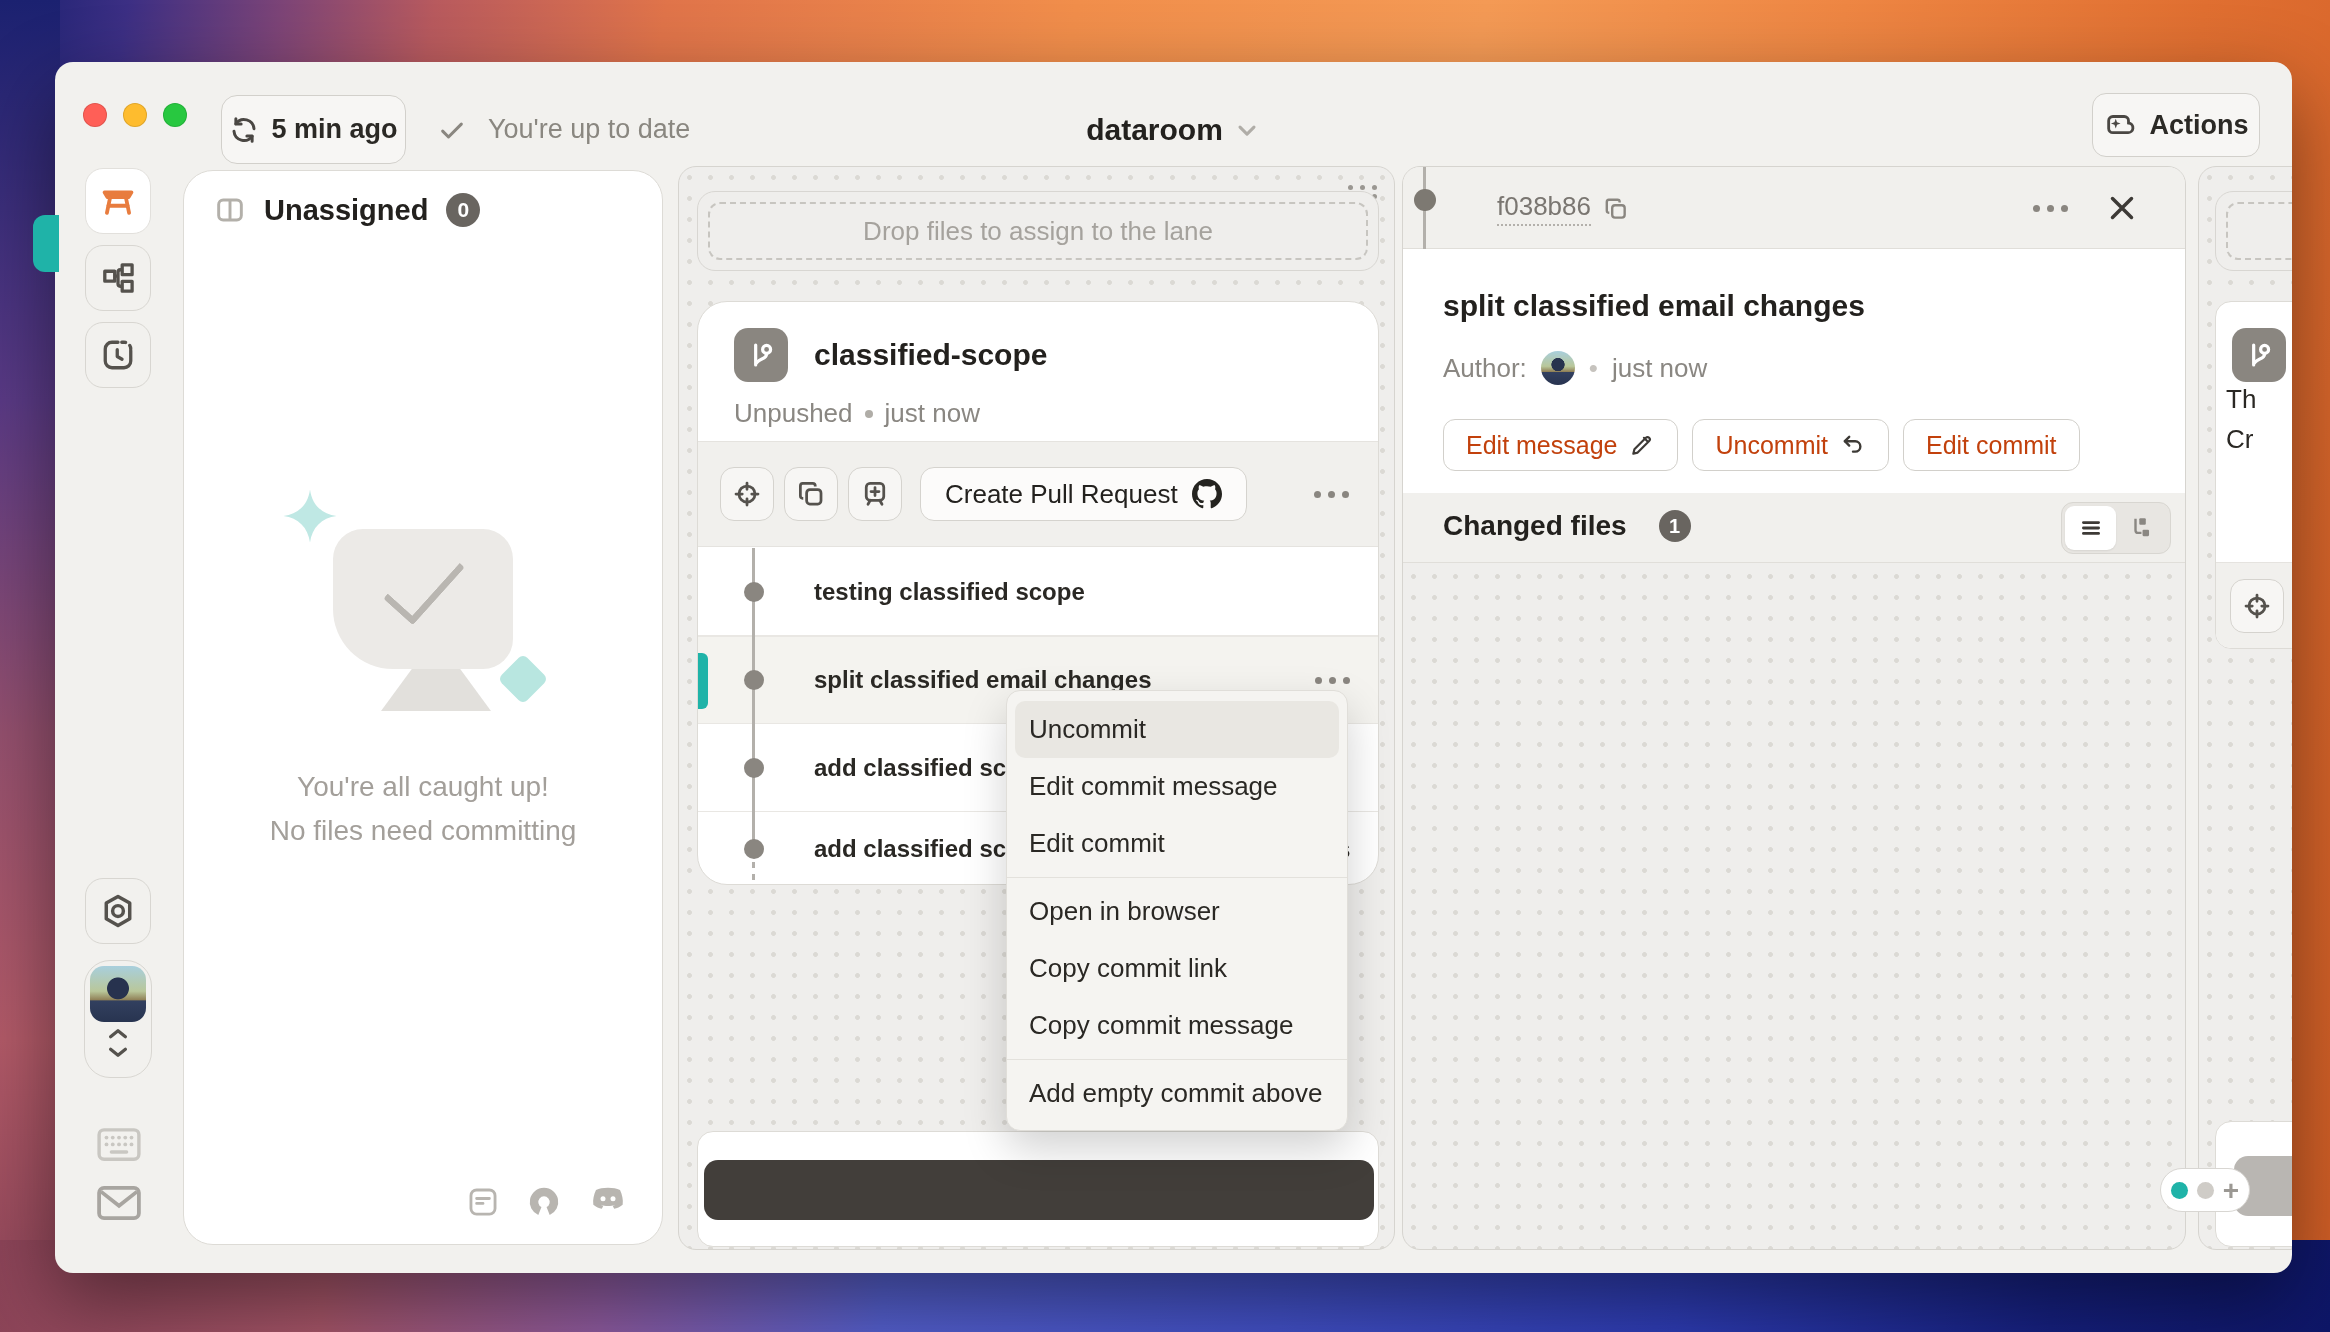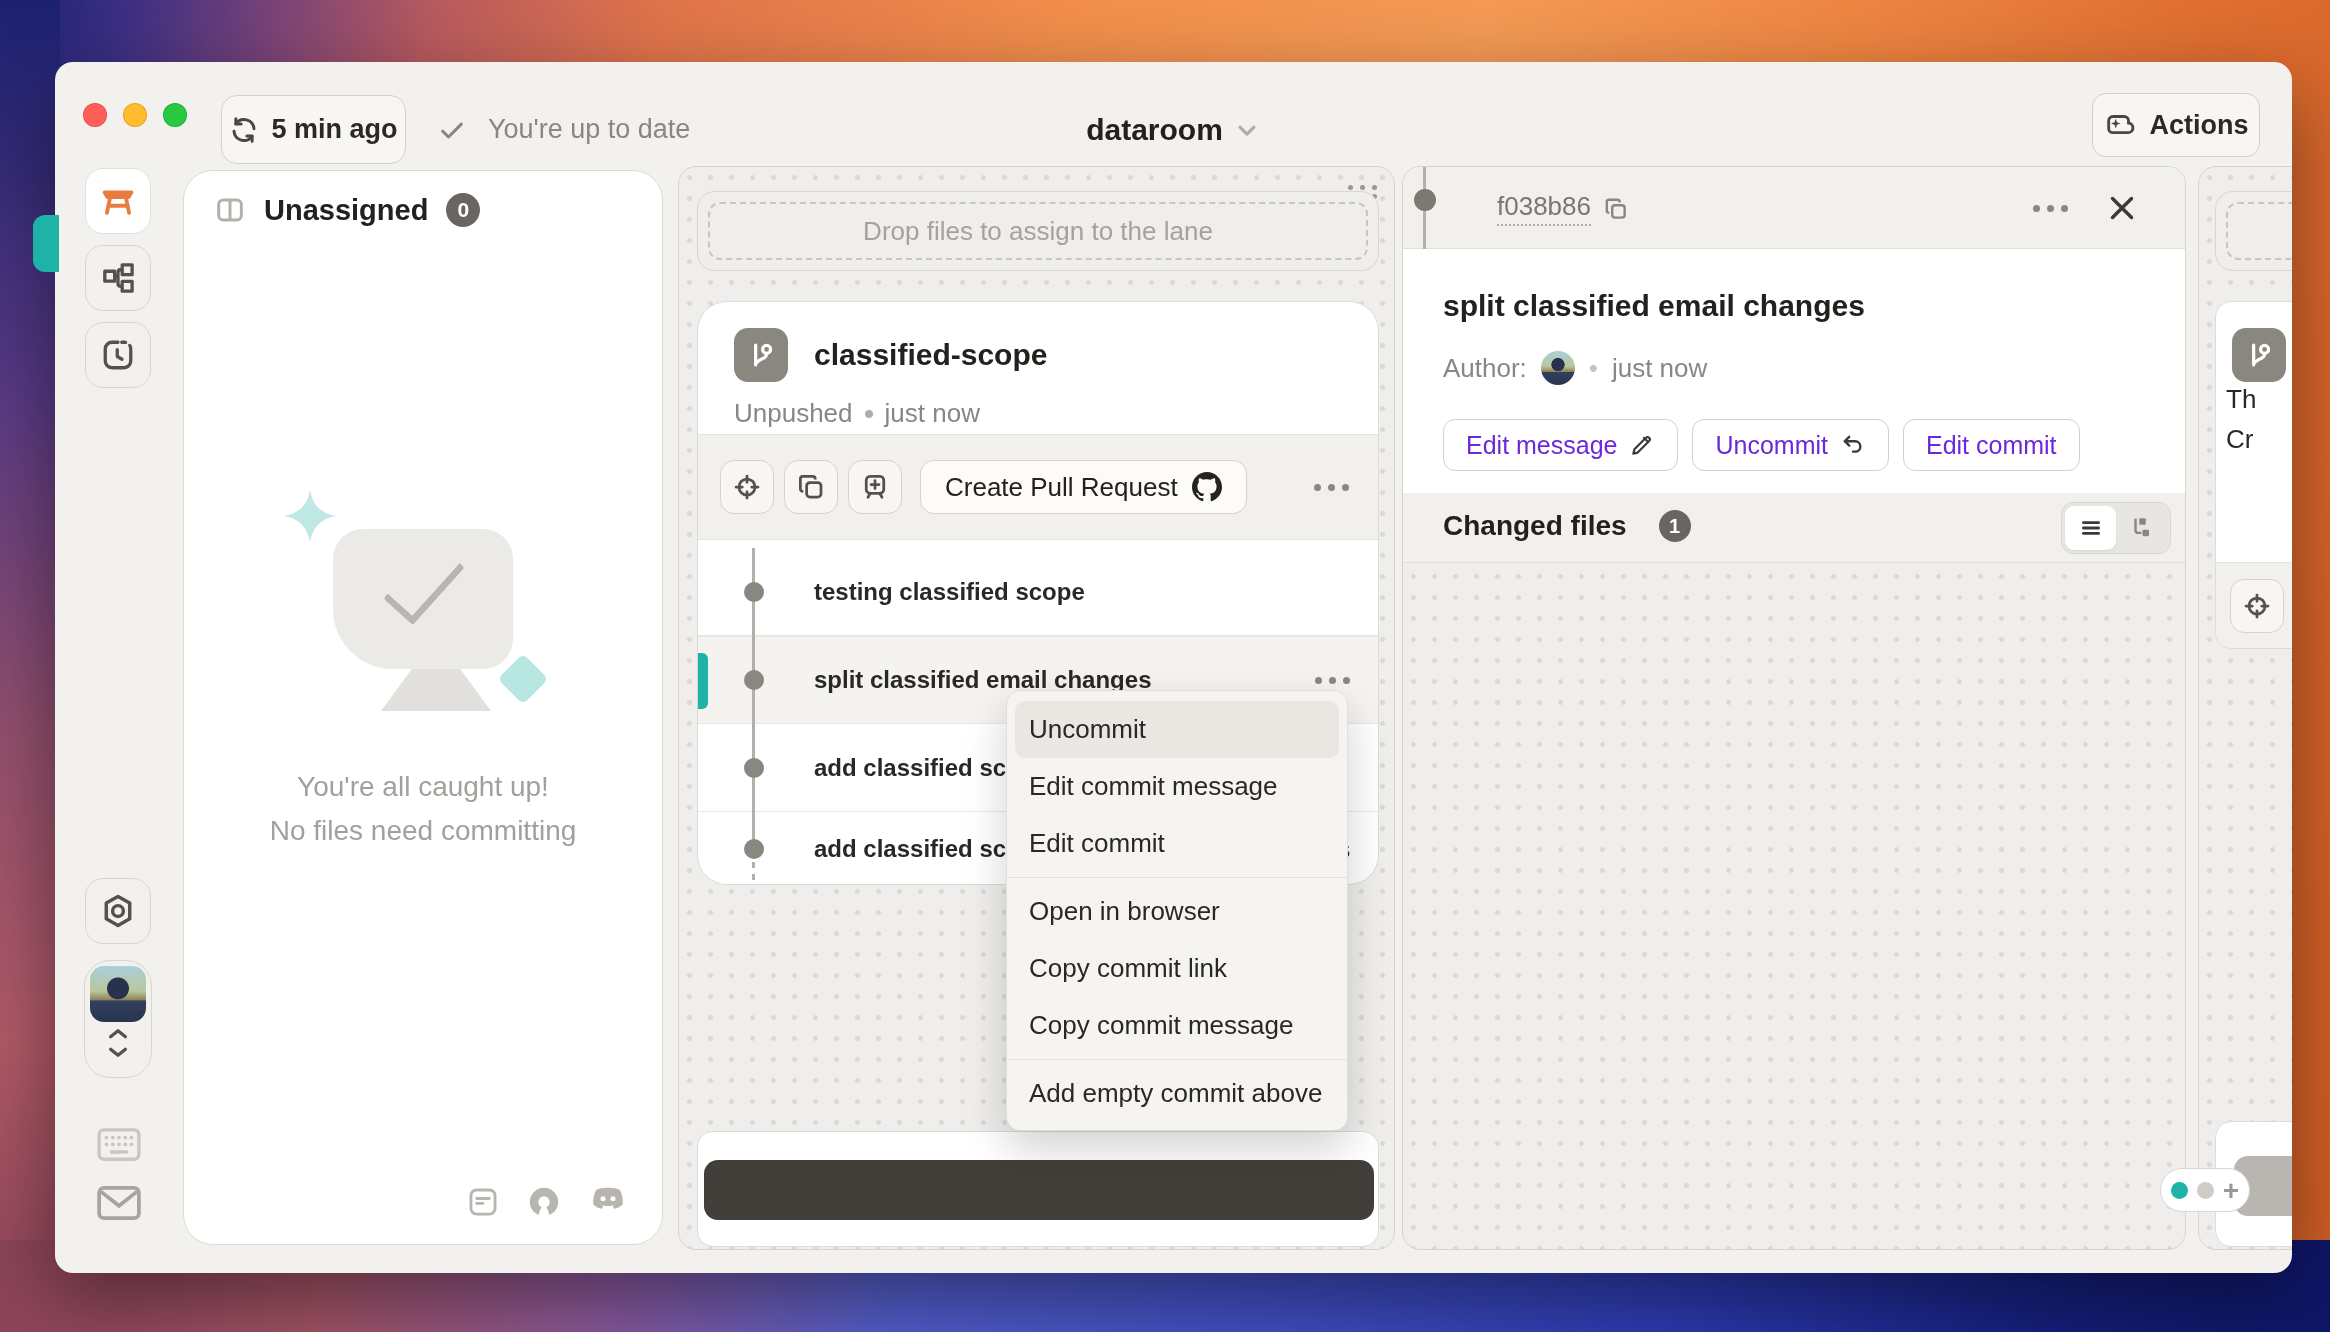--- a/index.html
+++ b/index.html
@@ -69,21 +69,21 @@
   .un-foot { position:absolute; right:34px; bottom:24px; display:flex; gap:26px; align-items:center; }
 
   
   .handle { position:absolute; right:14px; top:18px; display:grid; grid-template-columns:repeat(3,8px); gap:4px; }
   .handle i { width:5px; height:5px; border-radius:50%; background:#9a9792; }
   .branch-head { position:absolute; left:36px; top:26px; display:flex; gap:26px; }
   .tile { width:54px; height:54px; border-radius:14px; background:#8a8680; display:flex; align-items:center; justify-content:center; flex:none; }
   .branch-name { font-size:30px; font-weight:bold; color:#23211e; line-height:54px; }
   .branch-sub { position:absolute; left:36px; top:96px; display:flex; align-items:center; gap:12px; color:#8a8782; font-size:26px; }
   .branch-sub b { width:8px; height:8px; border-radius:50%; background:#b0ada7; }
-  .toolbar { position:absolute; left:0; top:132px; width:100%; height:106px; background:#f1f0ed;
+  .toolbar { position:absolute; left:0; top:139px; width:100%; height:106px; background:#f1f0ed;
     border-top:1.5px solid #e5e3df; border-bottom:1.5px solid #e5e3df; display:flex; align-items:center; padding:0 22px; gap:10px; }
   .tool-btn { width:54px; height:54px; border:1.5px solid #d5d3ce; border-radius:14px; background:#f7f6f4;
     display:flex; align-items:center; justify-content:center; }
   .pr-btn { height:54px; padding:0 24px; margin-left:8px; border:1.5px solid #d5d3ce; border-radius:14px; background:#fcfbfa;
     display:flex; align-items:center; gap:14px; font-size:26px; color:#23211e; }
   .rows { position:absolute; left:0; top:246px; width:100%; }
   .row { position:relative; height:88px; border-bottom:1.5px solid #e9e7e3; display:flex; align-items:center; }
   .row.last { height:74px; border-bottom:none; }
   .row.sel { background:#f4f3ef; }
   .row .msg { position:absolute; left:116px; font-size:24px; font-weight:bold; color:#2a2824; white-space:nowrap; }
@@ -111,21 +111,21 @@
   .dhash { position:absolute; left:94px; top:24px; display:flex; align-items:center; gap:12px; color:#7a7671; font-size:26px; }
   .dhash u { text-decoration:none; border-bottom:2px dotted #b3b0ab; padding-bottom:2px; }
   .dbody { position:absolute; left:0; top:82px; width:100%; height:244px; background:#fff; }
   .dtitle { position:absolute; left:40px; top:40px; font-size:30px; font-weight:bold; color:#23211e; }
   .dauthor { position:absolute; left:40px; top:102px; display:flex; align-items:center; gap:14px; color:#8a8782; font-size:26px; }
   .av-circle { width:34px; height:34px; border-radius:50%;
     background:radial-gradient(circle at 50% 40%, #27324e 0 24%, rgba(0,0,0,0) 26%),
       linear-gradient(180deg,#a8cfdd 0%,#b9c79a 45%,#8f7f55 61%,#32405f 62%,#283450 100%); }
   .dbtns { position:absolute; left:40px; top:170px; display:flex; gap:14px; }
   .dbtn { height:52px; padding:0 22px; border:1.5px solid #d2d0cb; border-radius:12px; background:#fff;
-    display:flex; align-items:center; gap:12px; font-size:25px; color:#6d28d9; }
+    display:flex; align-items:center; gap:12px; font-size:25px; color:#c2410c; }
   .cf-band { position:absolute; left:0; top:326px; width:100%; height:70px; background:#f1f0ed; border-bottom:1.5px solid #e0ded9; }
   .cf-title { position:absolute; left:40px; top:17px; display:flex; align-items:center; gap:32px;
     font-size:28px; font-weight:bold; color:#23211e; }
   .seg { position:absolute; right:14px; top:9px; width:110px; height:52px; background:#e8e6e2; border:1.5px solid #d8d6d1;
     border-radius:12px; display:flex; padding:3px; }
   .seg > div { flex:1; display:flex; align-items:center; justify-content:center; border-radius:9px; }
   .seg .on { background:#fff; box-shadow:0 1px 2px rgba(0,0,0,.08); }
   .file-row { position:absolute; left:0; top:396px; width:100%; height:76px; background:#fff;
     border-bottom:1.5px solid #e5e3df; display:flex; align-items:center; padding:0 30px 0 42px; gap:18px; }
   .fname { font-size:26px; font-weight:bold; color:#2a2824; }

